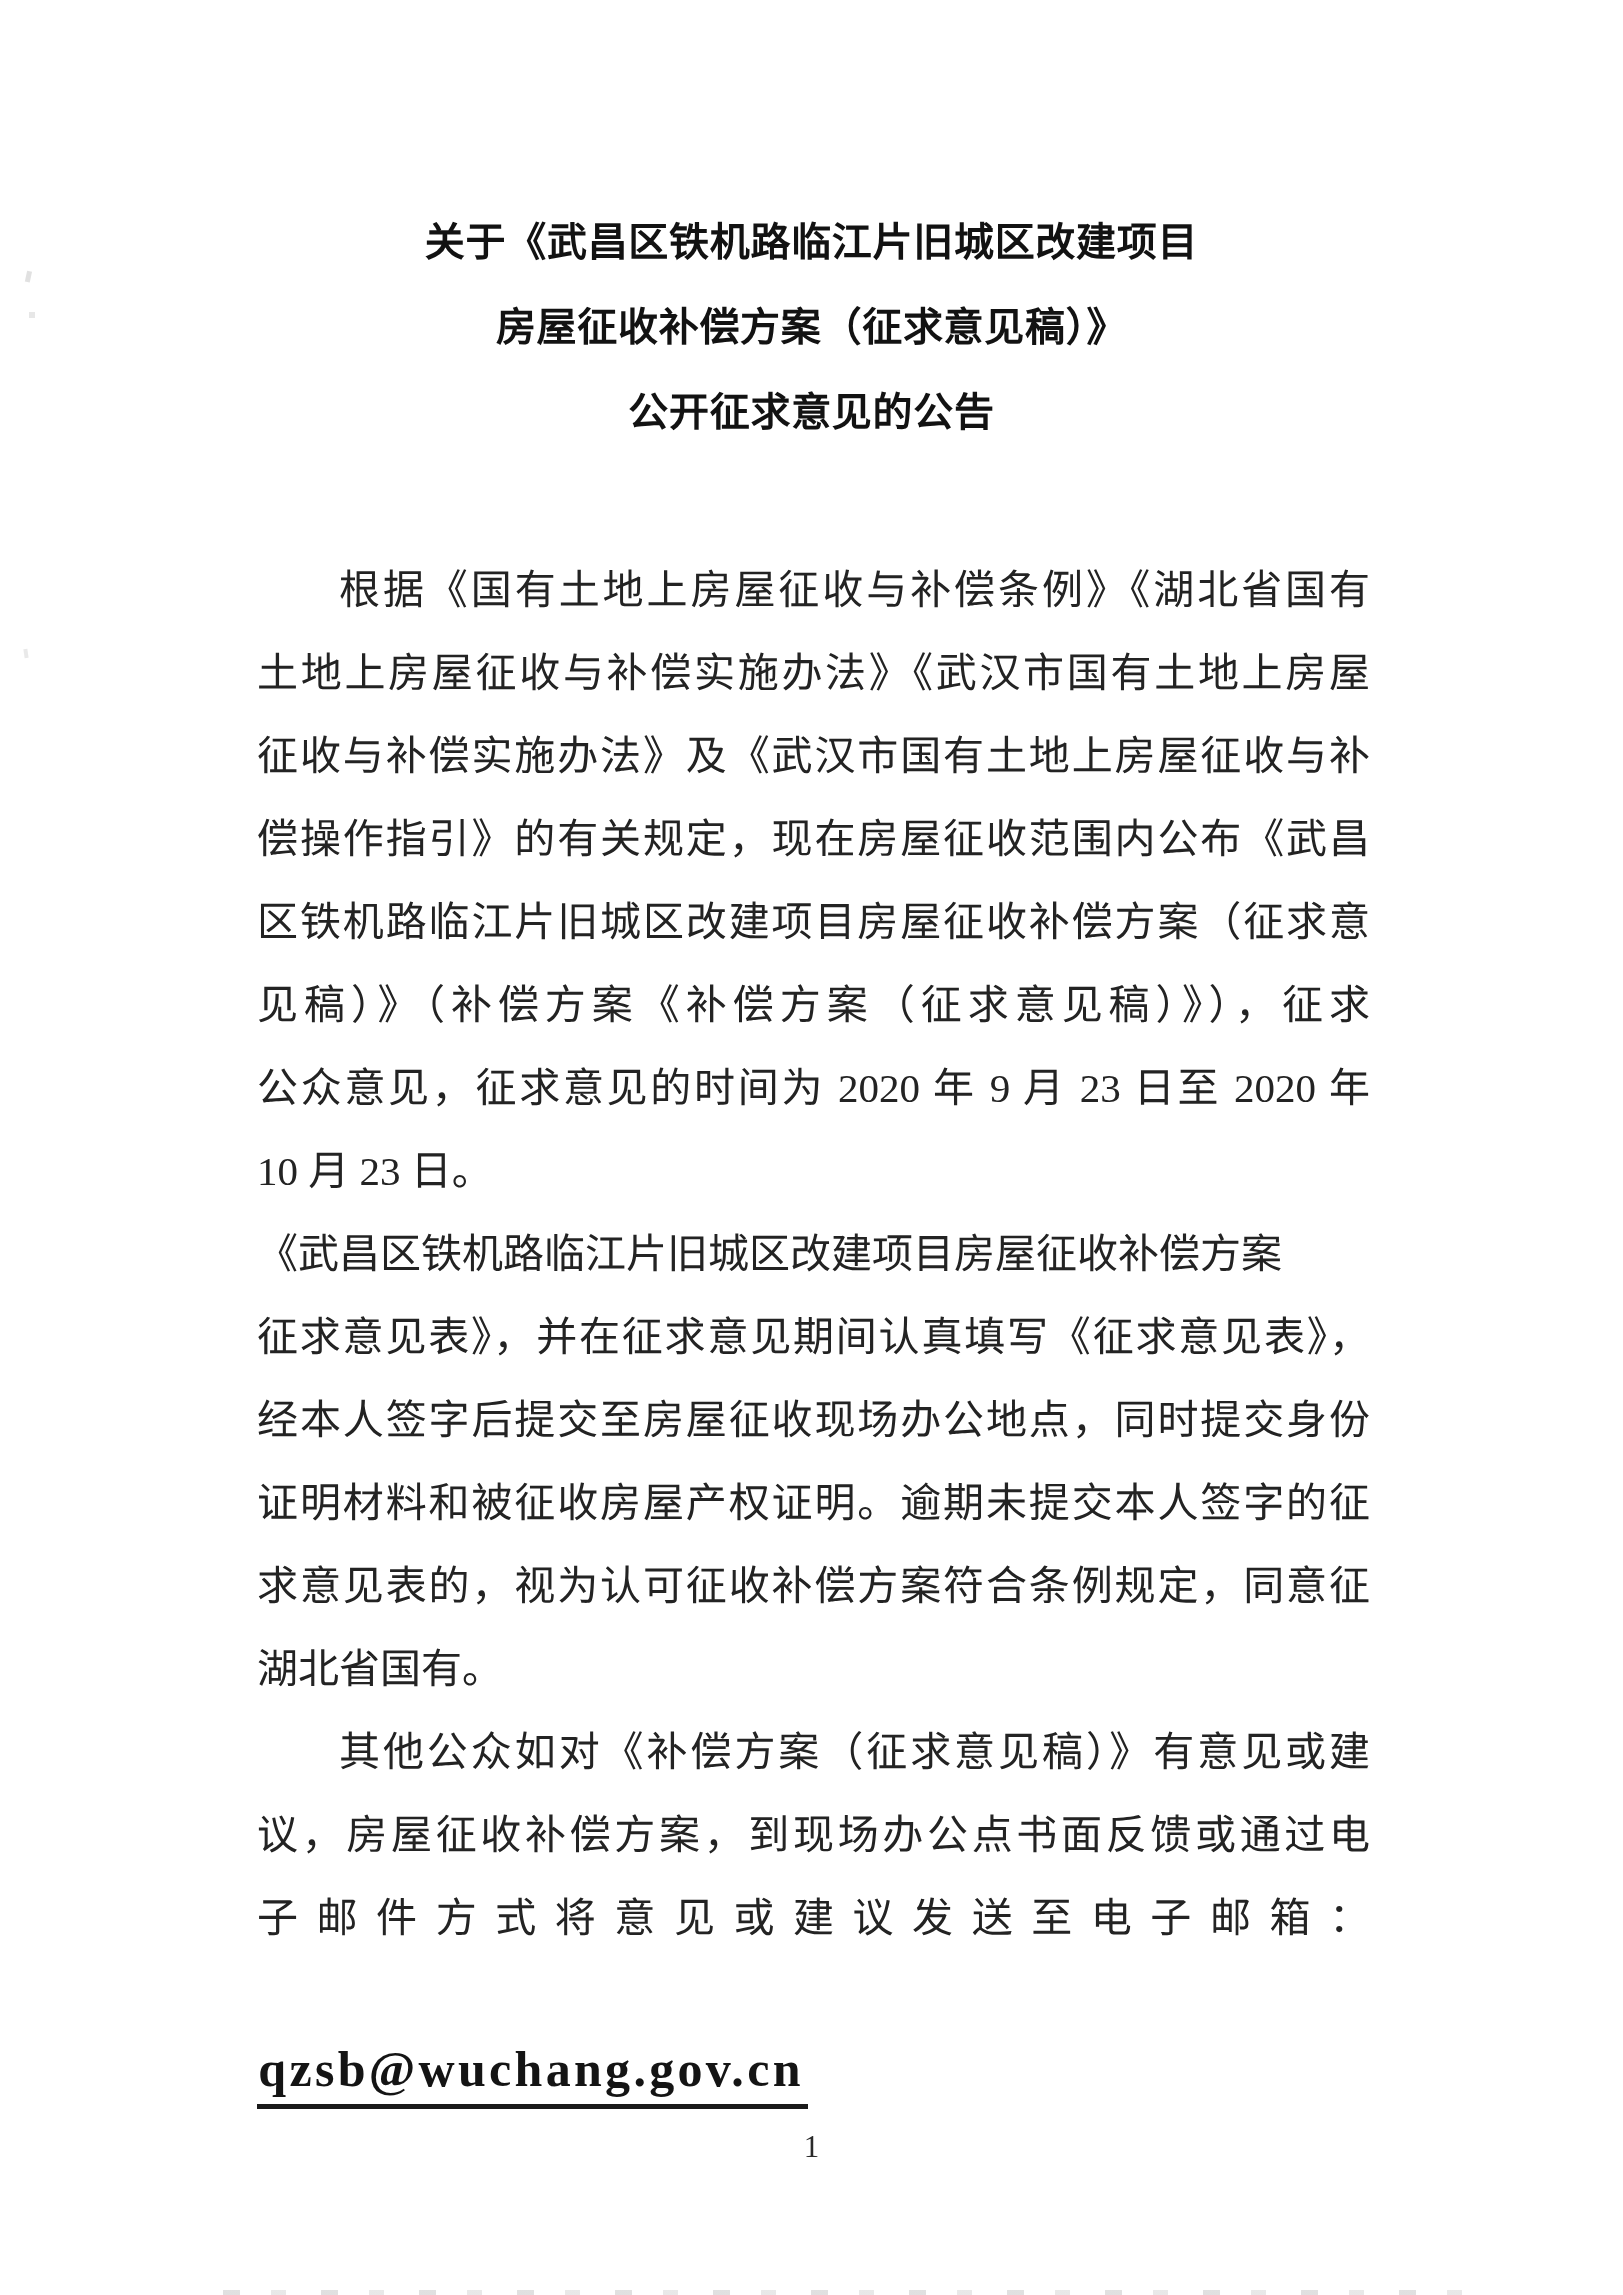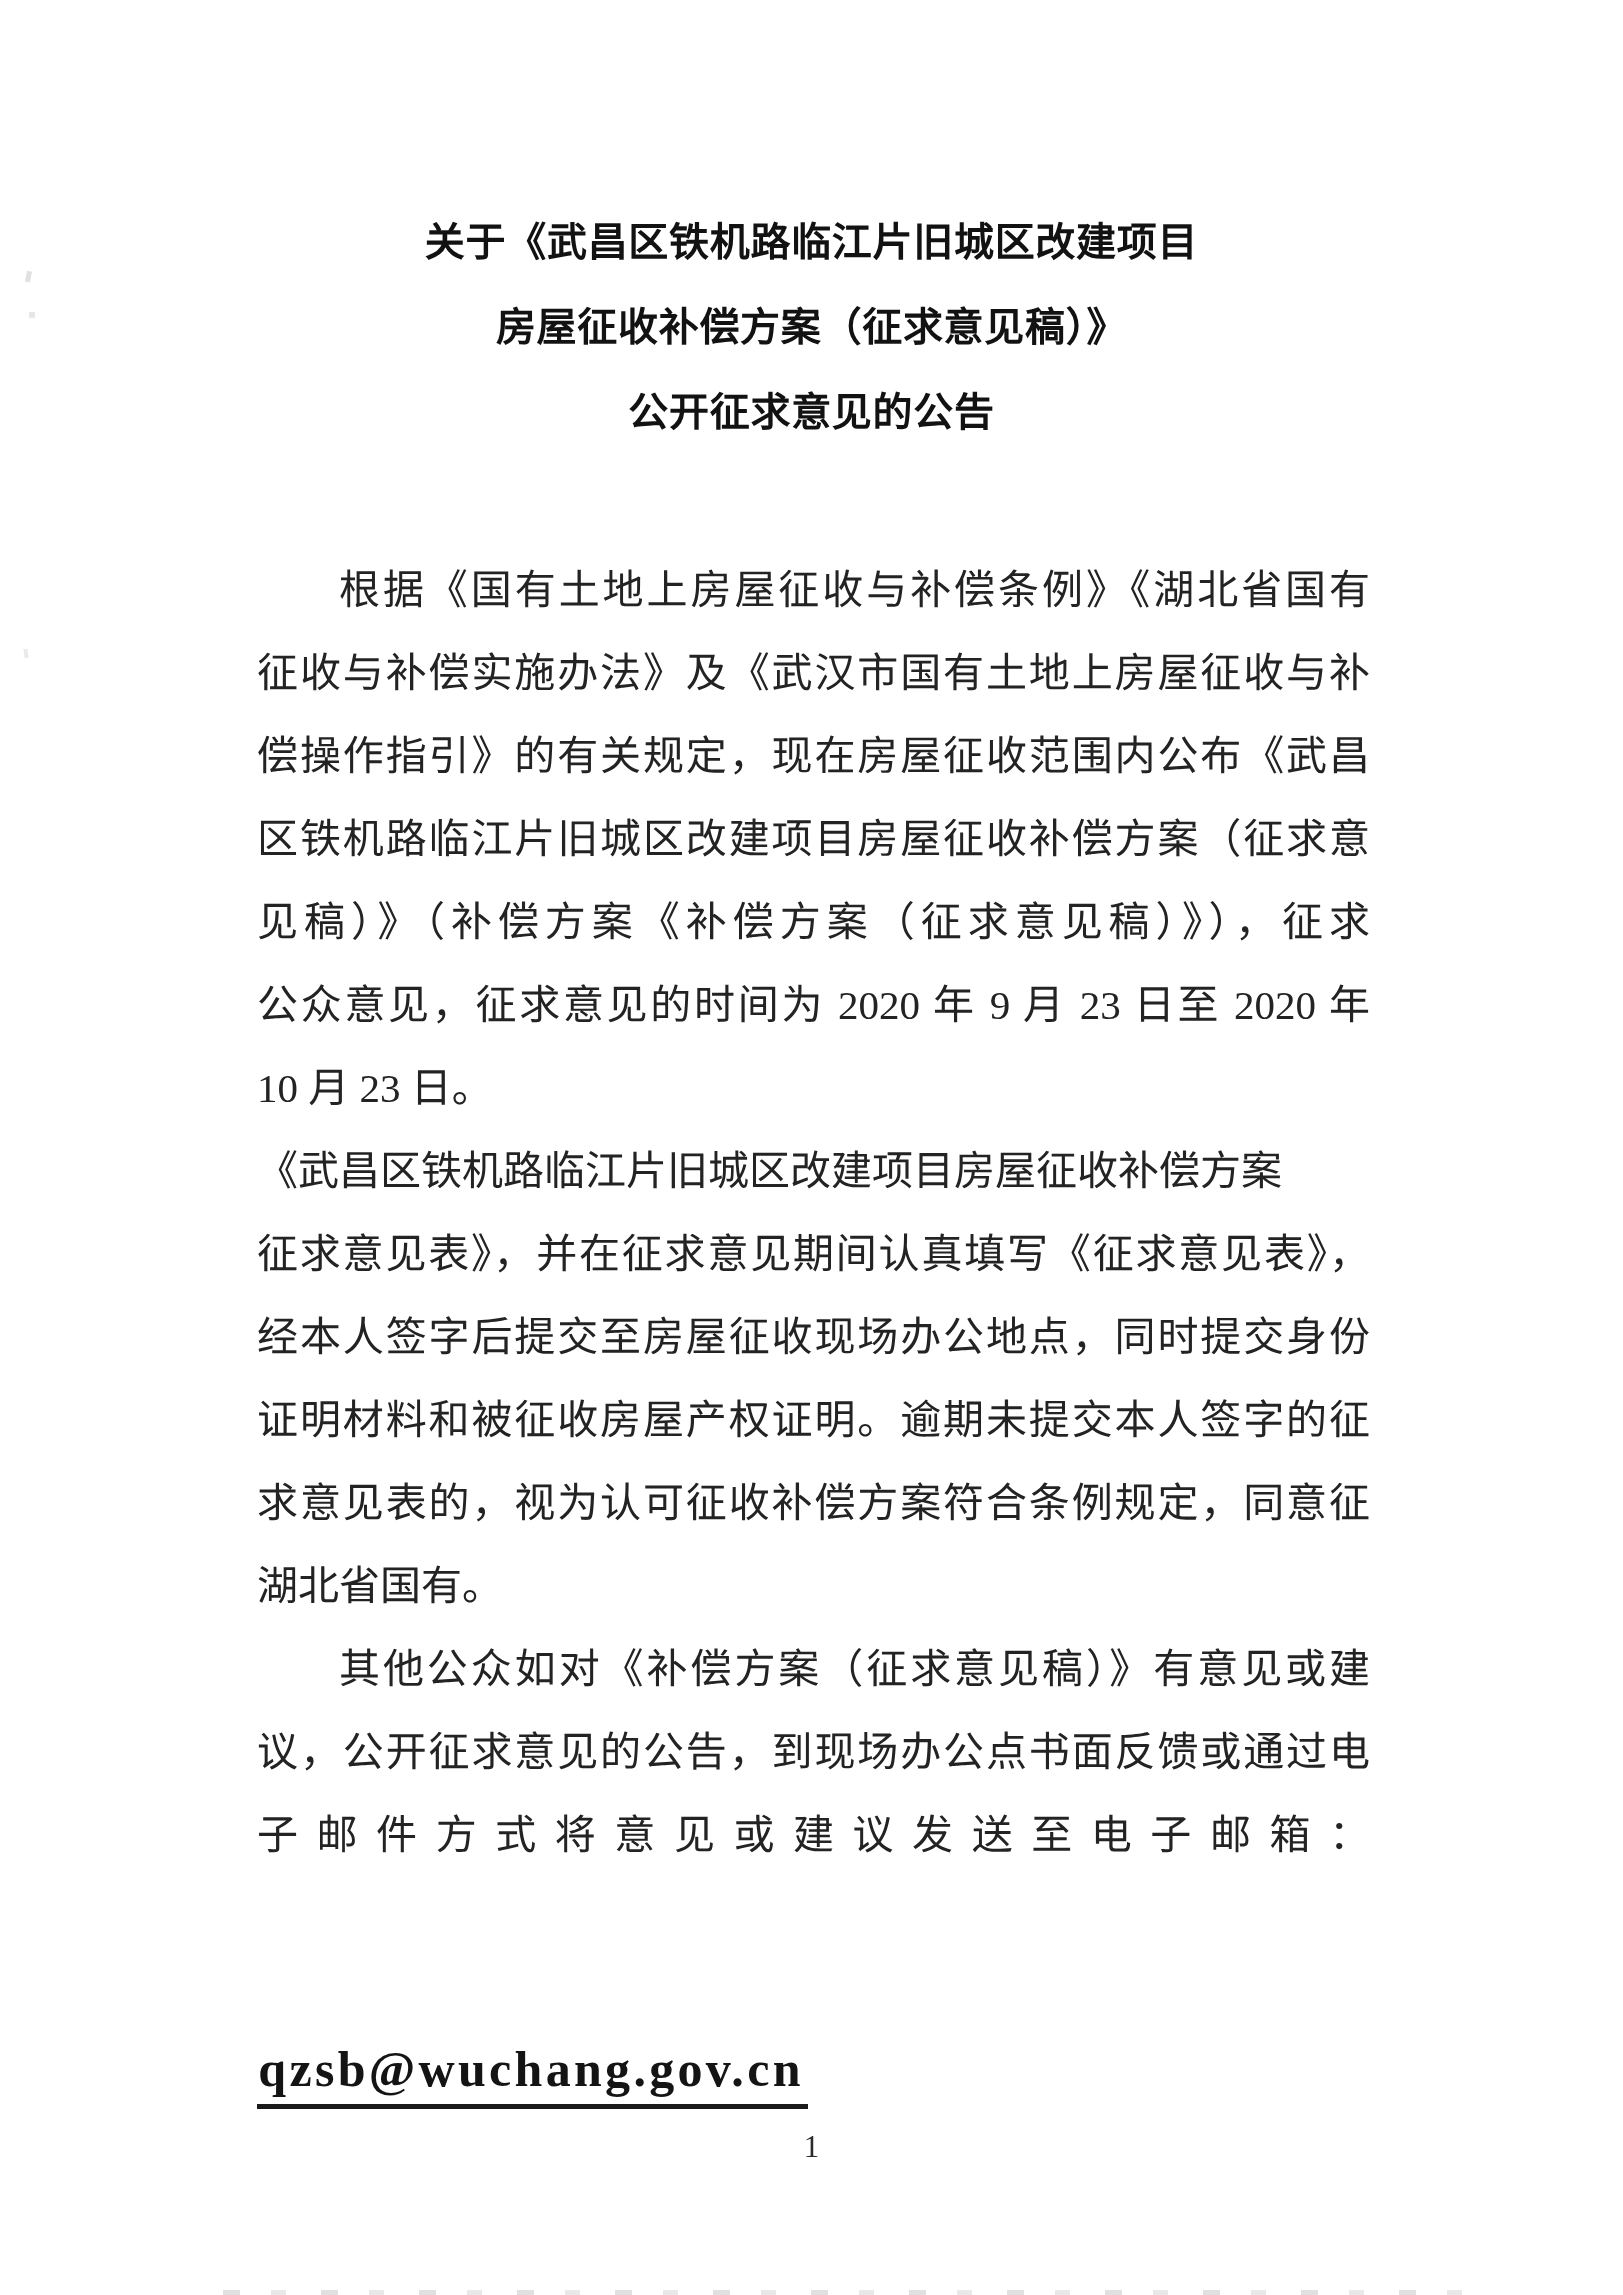--- a/index.html
+++ b/index.html
@@ -87,34 +87,35 @@
 <div class="page">
 
   <div class="title-block">
     <div class="title-line">关于《武昌区铁机路临江片旧城区改建项目</div>
     <div class="title-line">房屋征收补偿方案（征求意见稿）》</div>
     <div class="title-line">公开征求意见的公告</div>
   </div>
 
   <div class="body-block">
       <div class="line indent justify">根据《国有土地上房屋征收与补偿条例》《湖北省国有</div>
+      <div class="line justify">土地上房屋征收与补偿实施办法》《武汉市国有土地上房屋</div>
       <div class="line justify">征收与补偿实施办法》及《武汉市国有土地上房屋征收与补</div>
       <div class="line justify">偿操作指引》的有关规定，现在房屋征收范围内公布《武昌</div>
       <div class="line justify">区铁机路临江片旧城区改建项目房屋征收补偿方案（征求意</div>
       <div class="line justify">见稿）》（补偿方案《补偿方案（征求意见稿）》），征求</div>
       <div class="line justify">公众意见，征求意见的时间为 2020 年 9 月 23 日至 2020 年</div>
       <div class="line">10 月 23 日。</div>
       <div class="line">《武昌区铁机路临江片旧城区改建项目房屋征收补偿方案</div>
       <div class="line justify">征求意见表》，并在征求意见期间认真填写《征求意见表》，</div>
       <div class="line justify">经本人签字后提交至房屋征收现场办公地点，同时提交身份</div>
       <div class="line justify">证明材料和被征收房屋产权证明。逾期未提交本人签字的征</div>
       <div class="line justify">求意见表的，视为认可征收补偿方案符合条例规定，同意征</div>
       <div class="line">湖北省国有。</div>
       <div class="line indent justify">其他公众如对《补偿方案（征求意见稿）》有意见或建</div>
-      <div class="line justify">议，公开征求意见的公告，到现场办公点书面反馈或通过电</div>
+      <div class="line justify">议，房屋征收补偿方案，到现场办公点书面反馈或通过电</div>
       <div class="line justify">子邮件方式将意见或建议发送至电子邮箱：</div>
     </div>
 
   <div class="email-line">qzsb@wuchang.gov.cn</div>
 
   <div class="page-number">1</div>
 
   <div class="speck s1"></div>
   <div class="speck s2"></div>
   <div class="speck s3"></div>

